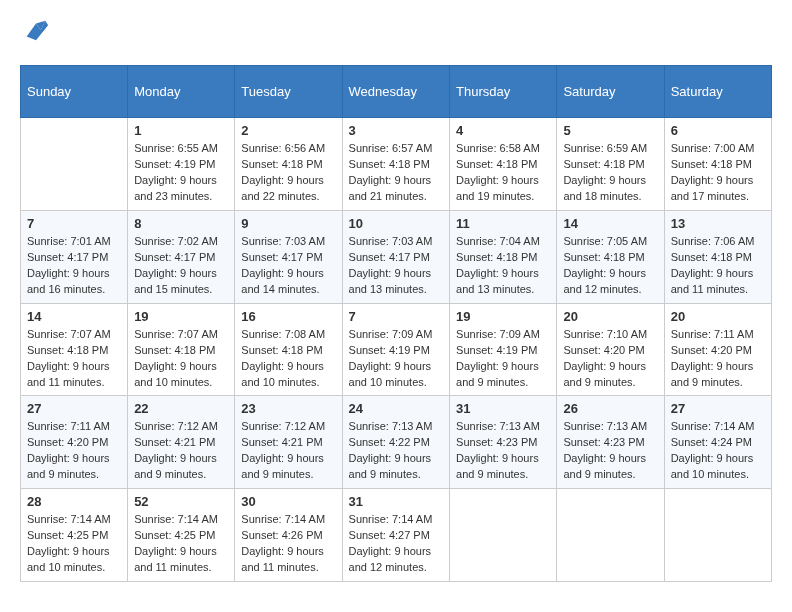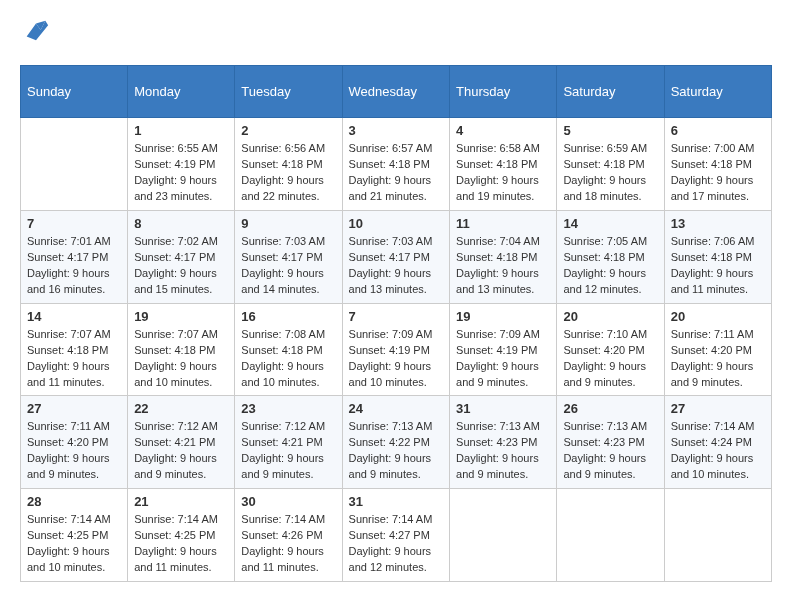--- a/index.html
+++ b/index.html
@@ -234,21 +234,21 @@
           <span class="day-num">27</span>
           <div class="day-info">Sunrise: 7:14 AM<br>Sunset: 4:24 PM<br>Daylight: 9 hours<br>and 10 minutes.</div>
         </td>
       </tr>
       <tr>
         <td>
           <span class="day-num">28</span>
           <div class="day-info">Sunrise: 7:14 AM<br>Sunset: 4:25 PM<br>Daylight: 9 hours<br>and 10 minutes.</div>
         </td>
         <td>
-          <span class="day-num">21</span>
+          <span class="day-num">52</span>
           <div class="day-info">Sunrise: 7:14 AM<br>Sunset: 4:25 PM<br>Daylight: 9 hours<br>and 11 minutes.</div>
         </td>
         <td>
           <span class="day-num">30</span>
           <div class="day-info">Sunrise: 7:14 AM<br>Sunset: 4:26 PM<br>Daylight: 9 hours<br>and 11 minutes.</div>
         </td>
         <td>
           <span class="day-num">31</span>
           <div class="day-info">Sunrise: 7:14 AM<br>Sunset: 4:27 PM<br>Daylight: 9 hours<br>and 12 minutes.</div>
         </td>

